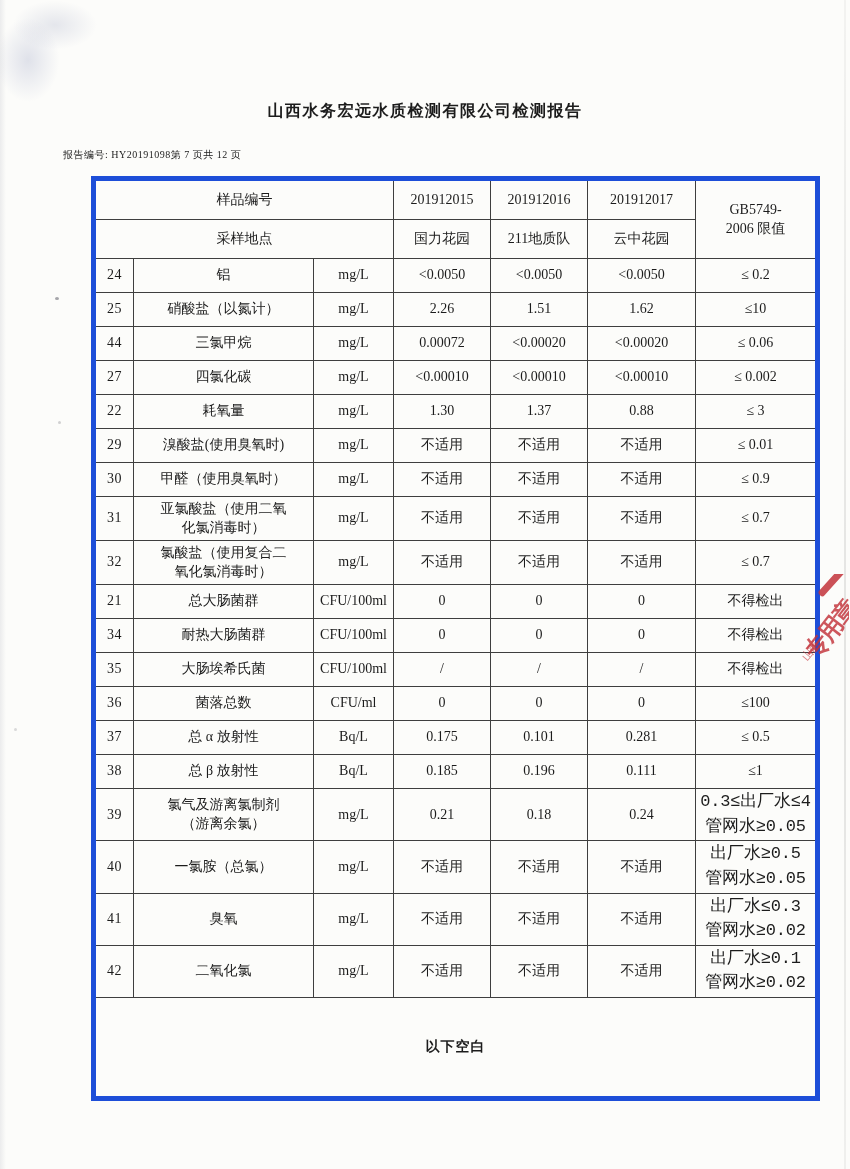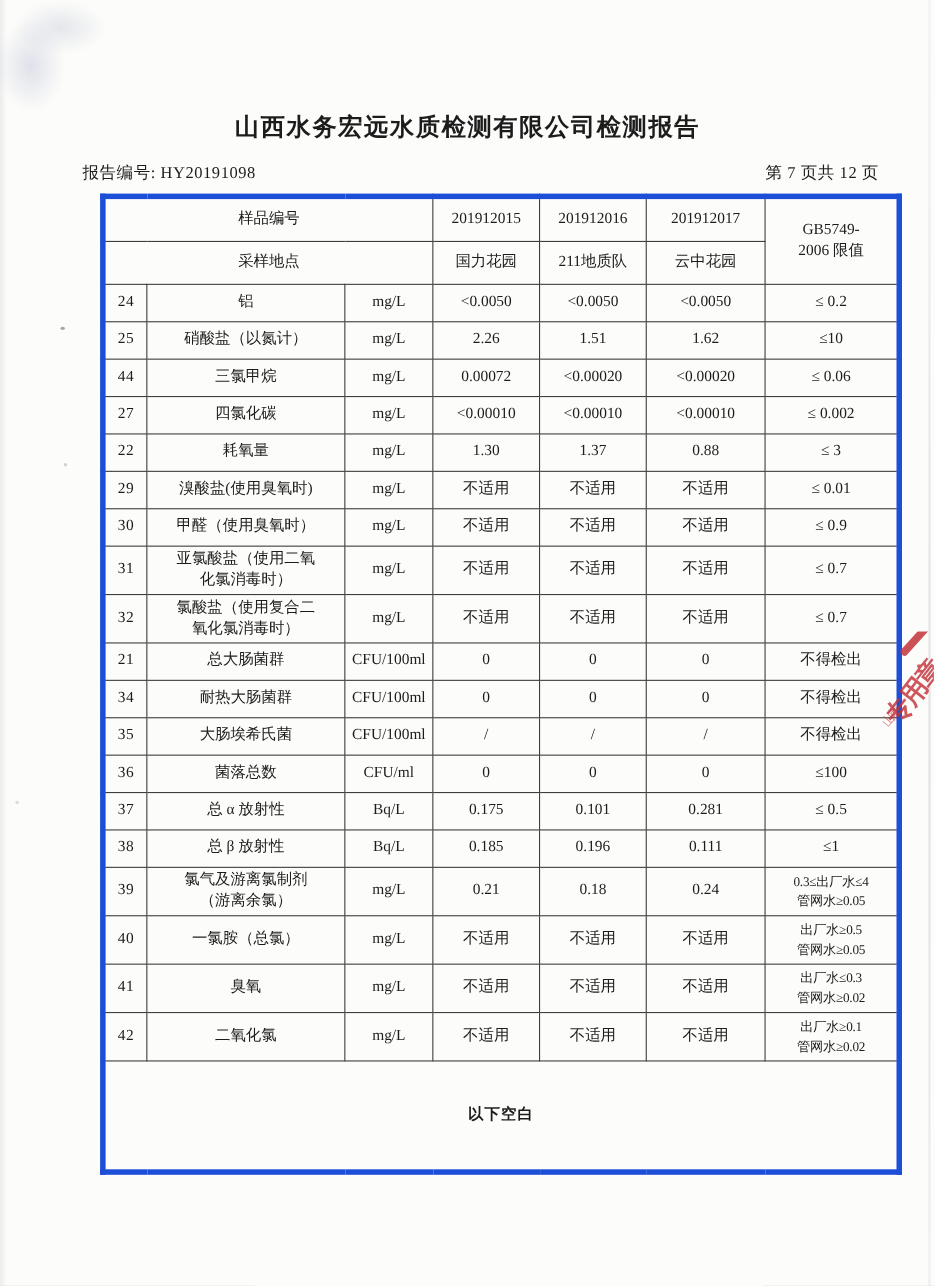--- a/index.html
+++ b/index.html
@@ -25,45 +25,45 @@
     background:linear-gradient(to bottom, rgba(0,0,0,.04), rgba(0,0,0,.10) 60%, rgba(0,0,0,.05));
   }
   .edge-left{
     position:absolute;top:0;left:0;width:6px;height:100%;
     background:linear-gradient(to right, rgba(90,95,120,.10), transparent);
   }
   .speck{position:absolute;background:rgba(60,60,70,.45);border-radius:50%;}
 
   .doc-title{
     position:absolute;top:101px;left:0;width:100%;
-    text-align:center;font-size:22px;font-weight:bold;letter-spacing:1.5px;
+    text-align:center;font-size:16px;font-weight:bold;letter-spacing:1.5px;
   }
   .meta-row{
-    position:absolute;top:148px;left:75px;width:724px;
-    display:flex;justify-content:space-between;align-items:baseline;
-    font-size:15px;letter-spacing:.5px;
+    position:absolute;top:148px;left:63px;width:724px;
+    display:flex;justify-content:flex-start;align-items:baseline;
+    font-size:10px;letter-spacing:.5px;
   }
   table.report{
     position:absolute;top:176px;left:63px;width:724px;
     border-collapse:collapse;table-layout:fixed;
     font-size:14px;
   }
   table.report td{
     border:1px solid #3e3e3e;
     text-align:center;vertical-align:middle;
     padding:1px 4px;line-height:1.3;
     overflow:hidden;
   }
   table.report{border:5px solid #1d4ed8;margin-left:28px;}
   tr.hrow td{height:36px;}
   tr.drow td{height:31px;}
   tr.drow.tall td{height:41px;}
   td.c-name{text-align:left;padding-left:8px;}
   td.c-no{letter-spacing:.5px;}
-  .limit-small{font-size:12px;line-height:1.45;display:block;letter-spacing:-.2px;}
+  .limit-small{font-size:17px;line-height:1.45;display:block;letter-spacing:-.2px;font-family:Liberation Mono, monospace;}
   td.blank-cell{
     height:96px;vertical-align:top;text-align:left;
     padding:12px 8px;letter-spacing:1px;font-weight:bold;
   }
   
   .stamp{
     position:absolute;top:574px;right:1px;width:52px;height:136px;
     overflow:hidden;pointer-events:none;
     filter:blur(.4px);
   }

